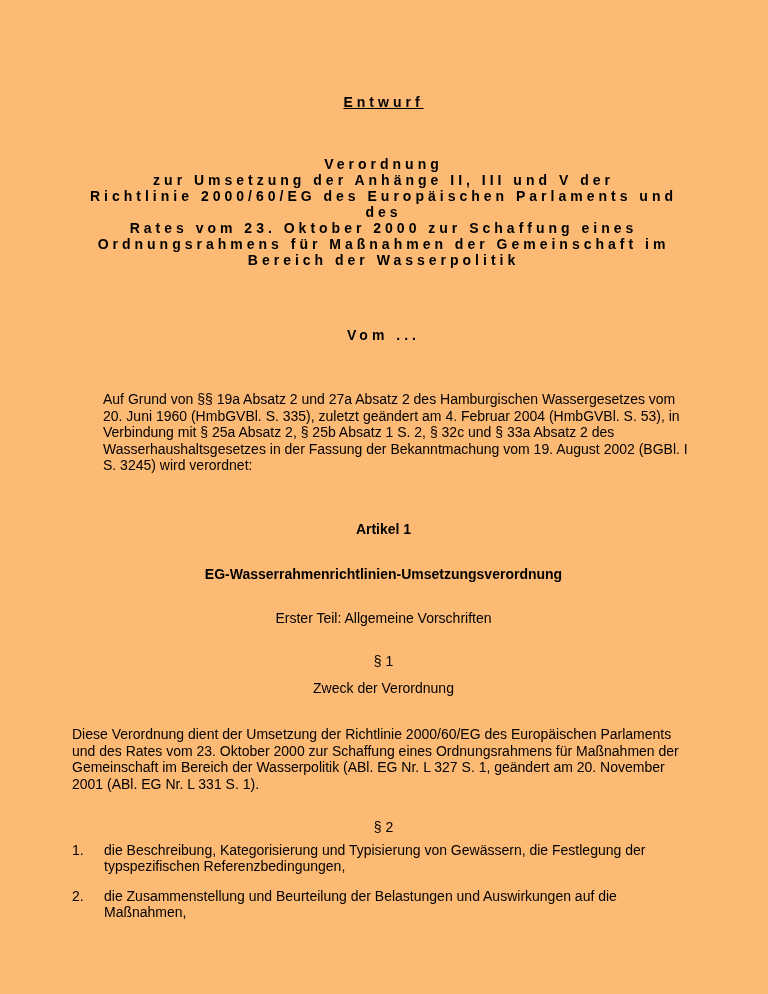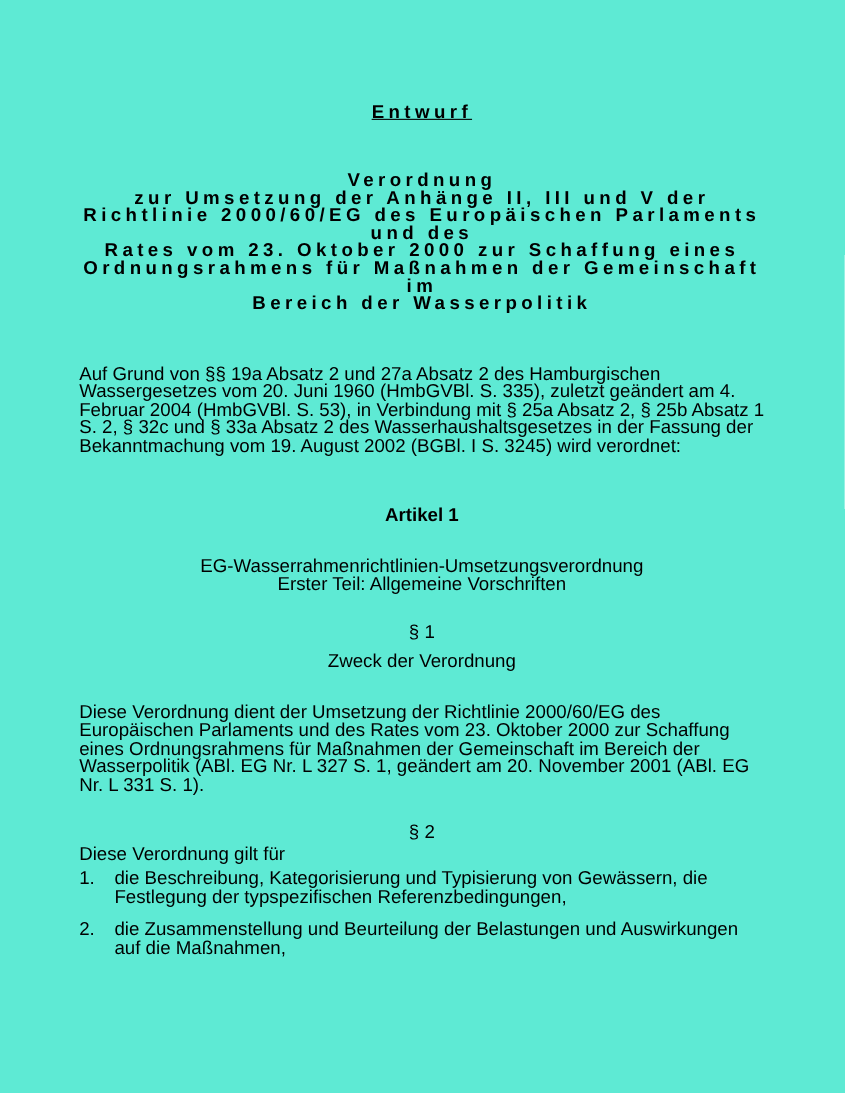--- a/index.html
+++ b/index.html
@@ -4,24 +4,24 @@
 <style>
   html, body {
     margin: 0;
     padding: 0;
     background: #ffffff;
   }
   .page {
     position: relative;
     width: 768px;
     height: 994px;
-    background: #5eead4;
+    background: #fdba74;
     color: #000000;
     font-family: "Liberation Sans", "DejaVu Sans", sans-serif;
-    font-size: 17px;
+    font-size: 14px;
     line-height: 16.5px;
     overflow: hidden;
   }
   .content {
     padding: 0 73px 0 72px;
   }
   .content > * { margin: 0; }
 
   .centered { text-align: center; }
 
@@ -36,33 +36,33 @@
   }
 
   .doc-title {
     margin-top: 45px;
     line-height: 16px;
     white-space: pre-line;
   }
 
   .date-line { margin-top: 59px; }
 
-  .preamble { margin-top: 48px; }
+  .preamble { margin-top: 48px; margin-left: 31px; }
 
   .artikel-heading {
     margin-top: 47px;
     font-weight: bold;
   }
 
   .artikel-subtitle {
     margin-top: 29px;
-    font-weight: normal;
+    font-weight: bold;
   }
 
-  .part-heading { }
+  .part-heading { margin-top: 27px; }
 
   .sec-num-1 { margin-top: 27px; }
   .sec-title-1 { margin-top: 10px; }
   .sec-body-1 { margin-top: 30px; }
 
   .sec-num-2 { margin-top: 27px; }
   .sec-title-2 { margin-top: 8px; }
 
   .list-intro { margin-top: 3px; }
 
@@ -88,39 +88,39 @@
 
     <div class="draft heading-spaced centered">Entwurf</div>
 
     <div class="doc-title heading-spaced centered">Verordnung
 zur Umsetzung der Anhänge II, III und V der
 Richtlinie 2000/60/EG des Europäischen Parlaments und des
 Rates vom 23. Oktober 2000 zur Schaffung eines
 Ordnungsrahmens für Maßnahmen der Gemeinschaft im
 Bereich der Wasserpolitik</div>
 
+    <div class="date-line heading-spaced centered">Vom ...</div>
 
     <p class="preamble">Auf Grund von §§ 19a Absatz 2 und 27a Absatz 2 des Hamburgischen Wassergesetzes vom 20. Juni 1960 (HmbGVBl. S. 335), zuletzt geändert am 4. Februar 2004 (HmbGVBl. S. 53), in Verbindung mit § 25a Absatz 2, § 25b Absatz 1 S. 2, § 32c und § 33a Absatz 2 des Wasserhaushaltsgesetzes in der Fassung der Bekanntmachung vom 19. August 2002 (BGBl. I S. 3245) wird verordnet:</p>
 
     <div class="artikel-heading centered">Artikel 1</div>
 
     <div class="artikel-subtitle centered">EG-Wasserrahmenrichtlinien-Umsetzungsverordnung</div>
 
     <div class="part-heading centered">Erster Teil: Allgemeine Vorschriften</div>
 
     <div class="sec-num-1 centered">§ 1</div>
 
     <div class="sec-title-1 centered">Zweck der Verordnung</div>
 
     <p class="sec-body-1">Diese Verordnung dient der Umsetzung der Richtlinie 2000/60/EG des Europäischen Parlaments und des Rates vom 23. Oktober 2000 zur Schaffung eines Ordnungsrahmens für Maßnahmen der Gemeinschaft im Bereich der Wasserpolitik (ABl. EG Nr. L 327 S. 1, geändert am 20. November 2001 (ABl. EG Nr. L 331 S. 1).</p>
 
     <div class="sec-num-2 centered">§ 2</div>
 
 
-    <p class="list-intro">Diese Verordnung gilt für</p>
 
     <div class="scope-list">
       <div class="scope-item first">
         <span class="num">1.</span>
         <span class="txt">die Beschreibung, Kategorisierung und Typisierung von Gewässern, die Festlegung der typspezifischen Referenzbedingungen,</span>
       </div>
       <div class="scope-item second">
         <span class="num">2.</span>
         <span class="txt">die Zusammenstellung und Beurteilung der Belastungen und Auswirkungen auf die Maßnahmen,</span>
       </div>

